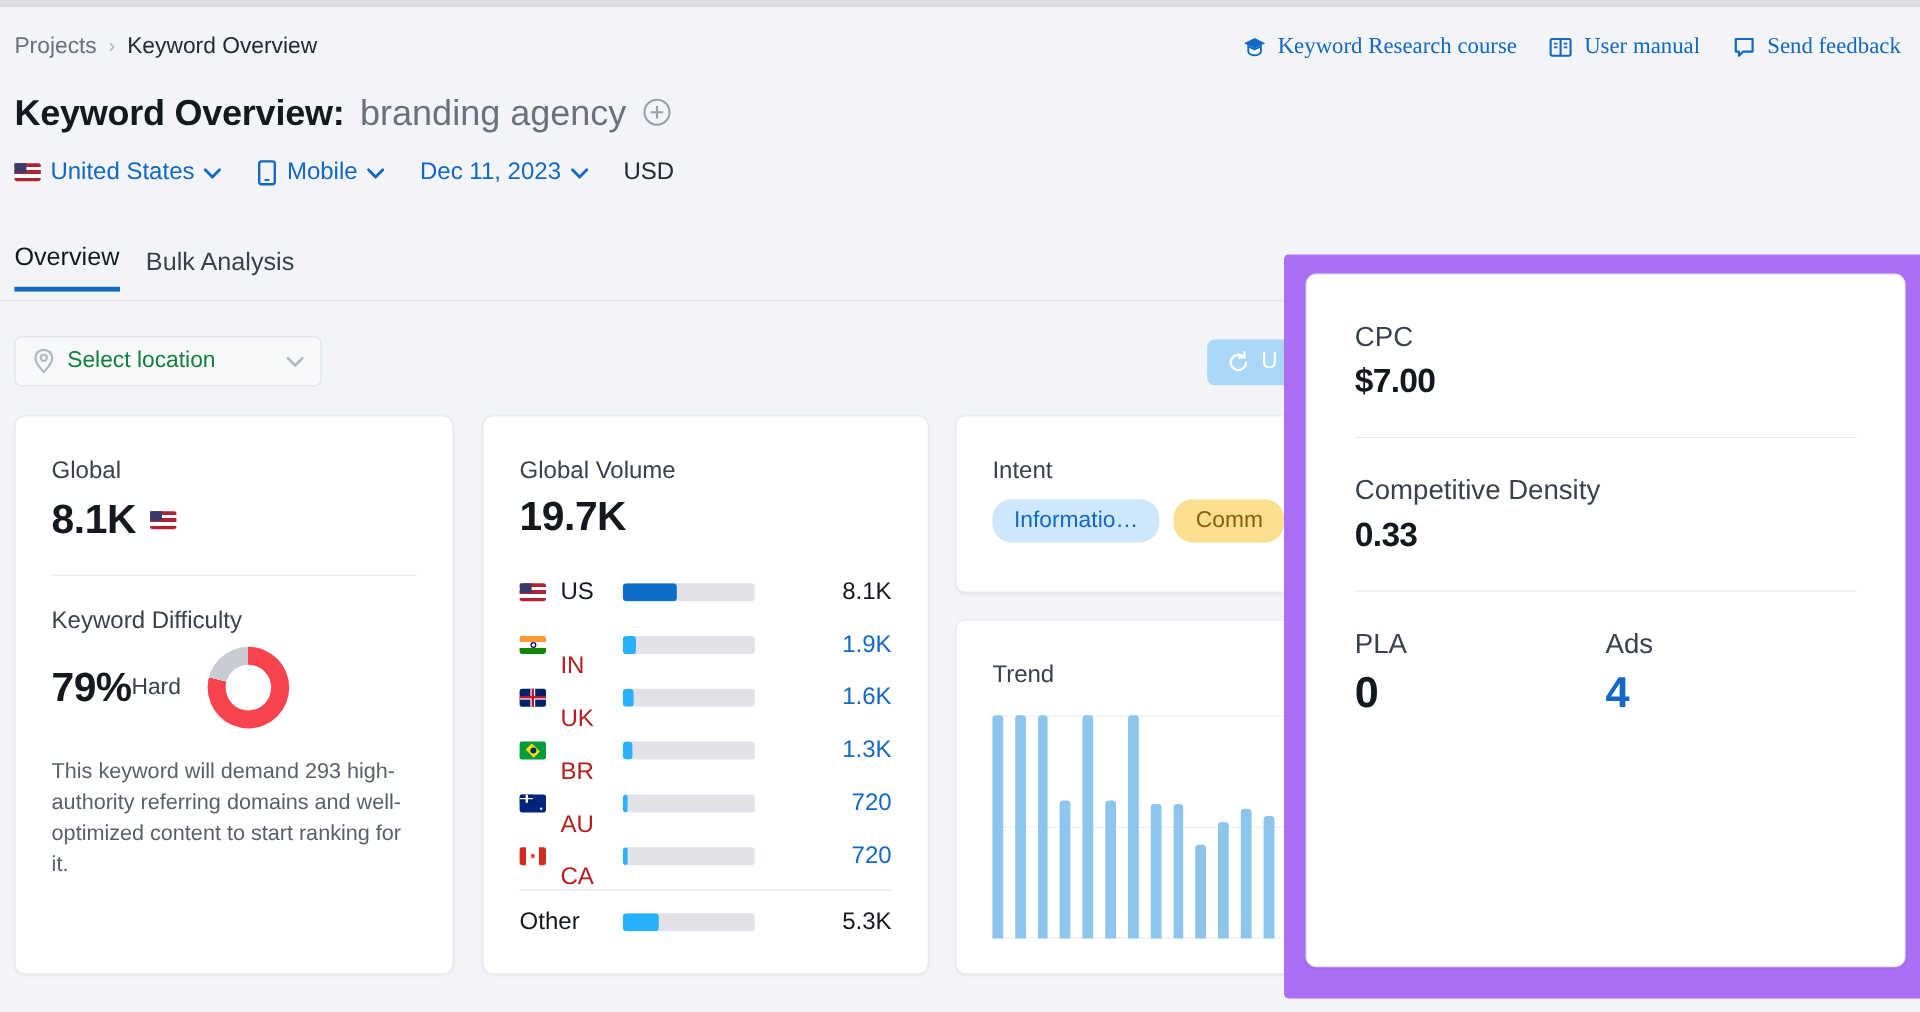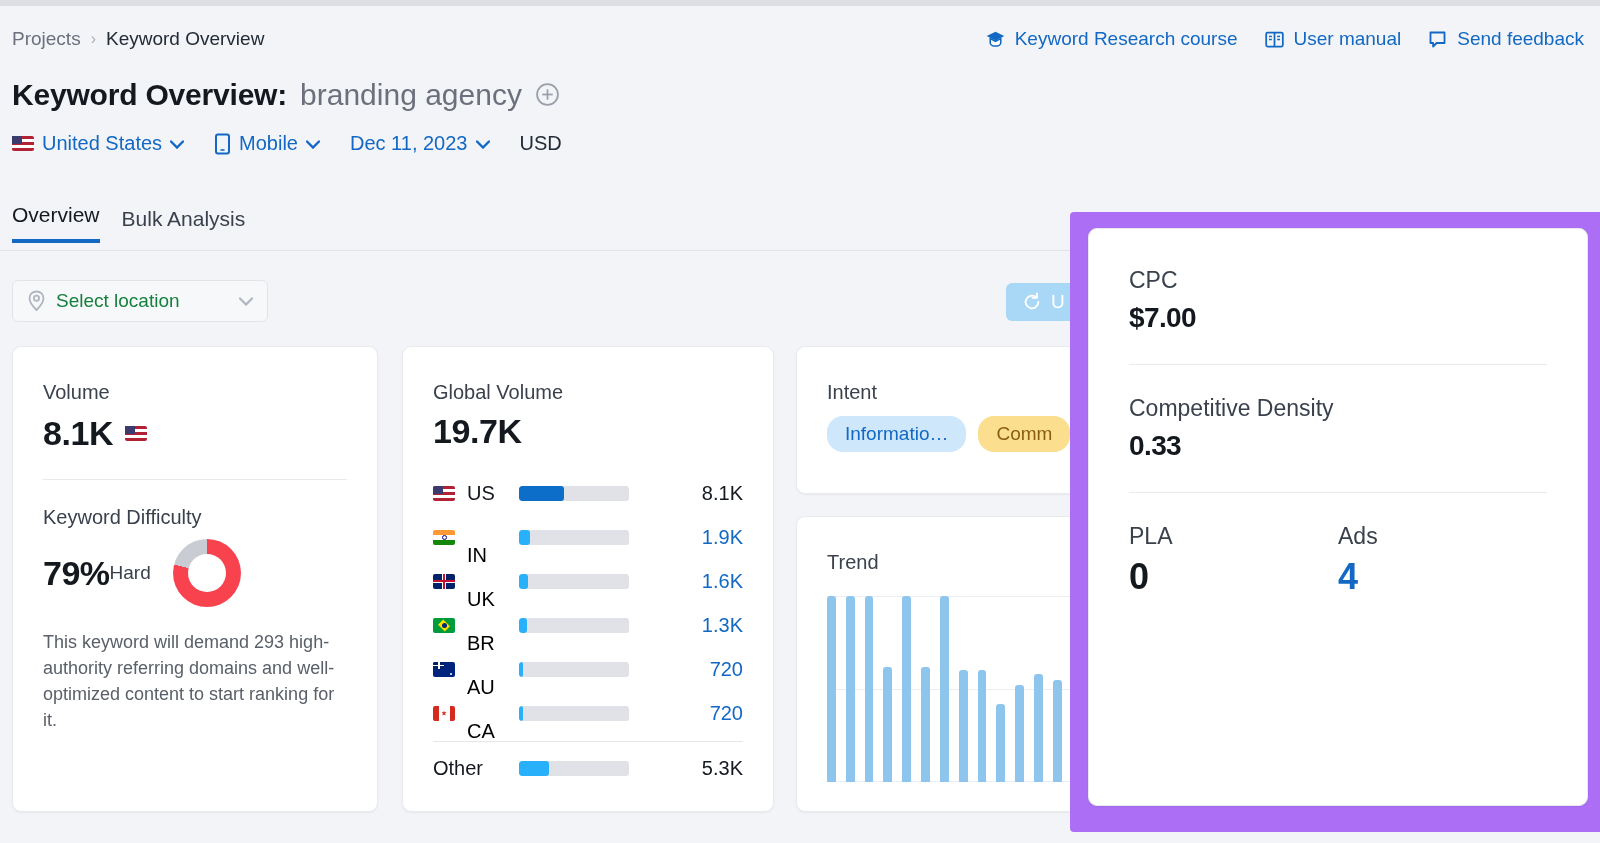--- a/index.html
+++ b/index.html
@@ -12,21 +12,21 @@
   #root { position: relative; width: 1600px; height: 843px; background: #f3f4f7; }
 
   .topstrip { position:absolute; top:0; left:0; width:1600px; height:6px; background:#dcdee3; }
 
   
   .breadcrumb { position:absolute; top:28px; left:12px; display:flex; align-items:center; gap:10px; font-size:19px; }
   .crumb-muted { color:#6b707c; }
   .crumb-sep { color:#a9aeb8; font-size:16px; }
   .crumb-active { color:#222b36; }
 
-  .headlinks { position:absolute; top:28px; right:16px; display:flex; align-items:flex-start; gap:26px; }
+  .headlinks { position:absolute; top:28px; right:16px; display:flex; align-items:flex-start; gap:26px;font-family:Liberation Serif, serif; }
   .hlink { display:flex; align-items:center; gap:9px; color:#1268c3; font-size:19px; white-space:nowrap; cursor:pointer; }
   .hlink svg { flex:0 0 auto; display:block; }
 
   .pagetitle { position:absolute; top:78px; left:12px; display:flex; align-items:baseline; gap:13px; }
   .pagetitle .t1 { font-size:30px; font-weight:bold; color:#14181f; letter-spacing:-0.2px; }
   .pagetitle .t2 { font-size:30px; color:#6b707c; }
   .plusicon { position:relative; top:2px; cursor:pointer; }
 
   .filters { position:absolute; top:132px; left:12px; display:flex; gap:30px; }
   .filt { display:flex; align-items:center; gap:8px; font-size:20px; color:#1268c3; cursor:pointer; }
@@ -74,21 +74,21 @@
   .donut { width:68px; height:68px; border-radius:50%; position:relative; }
   .donut::after { content:""; position:absolute; inset:15px; background:#fff; border-radius:50%; }
   .kddesc { font-size:18px; line-height:1.45; color:#5a6069; margin-top:22px; }
 
   
   .gvlist { margin-top:20px; }
   .gvrow { display:flex; align-items:center; height:44px; }
   .gvflag { width:26px; display:flex; justify-content:flex-start; }
   .gvcode { width:52px; font-size:20px; margin-left:8px; }
   .gvcode.dark { color:#14181f; }
-  .gvcode.link { color:#000000;margin-top:36px; }
+  .gvcode.link { color:#b91c1c;margin-top:36px; }
   .gvbarwrap { flex:1; max-width:110px; height:15px; background:#e0e2e7; border-radius:3px; overflow:hidden; margin-right:10px; }
   .gvbar { height:100%; border-radius:3px; }
   .gvval { margin-left:auto; font-size:20px; text-align:right; min-width:60px; }
   .gvval.dark { color:#14181f; }
   .gvval.link { color:#1268c3; }
   .gvhr { height:1px; background:#e4e6eb; margin:6px 0 4px 0; }
 
   
   .chips { display:flex; gap:12px; margin-top:12px; }
   .chip { border-radius:16px; padding:7px 18px; font-size:19px; white-space:nowrap; overflow:hidden; cursor:pointer; }
@@ -216,21 +216,21 @@
   <div class="updatebtn">
     <svg width="20" height="20" viewBox="0 0 22 22">
       <path d="M18 11 a7 7 0 1 1 -2.1 -5" fill="none" stroke="#ffffff" stroke-width="2.1" stroke-linecap="round"></path>
       <path d="M16.5 1.5 L16.5 6.4 L11.6 6.4" fill="none" stroke="#ffffff" stroke-width="2.1" stroke-linecap="round" stroke-linejoin="round"></path>
     </svg>
     <span>U</span>
   </div>
 
   <div class="card card-volume">
     <div class="pad">
-      <div class="clabel">Volume</div>
+      <div class="clabel">Global</div>
       <div class="volrow">
         <span class="cvalue">8.1K</span>
         <span class="flagimg" style="background:linear-gradient(#b22234 0 20%,#fff 20% 40%,#b22234 40% 60%,#fff 60% 80%,#b22234 80% 100%);position:relative;">
           <span style="position:absolute;left:0;top:0;width:10px;height:8px;background:#3c3b6e;"></span>
         </span>
       </div>
       <div class="hr"></div>
       <div style="height:26px"></div>
       <div class="clabel">Keyword Difficulty</div>
       <div class="kdrow">

